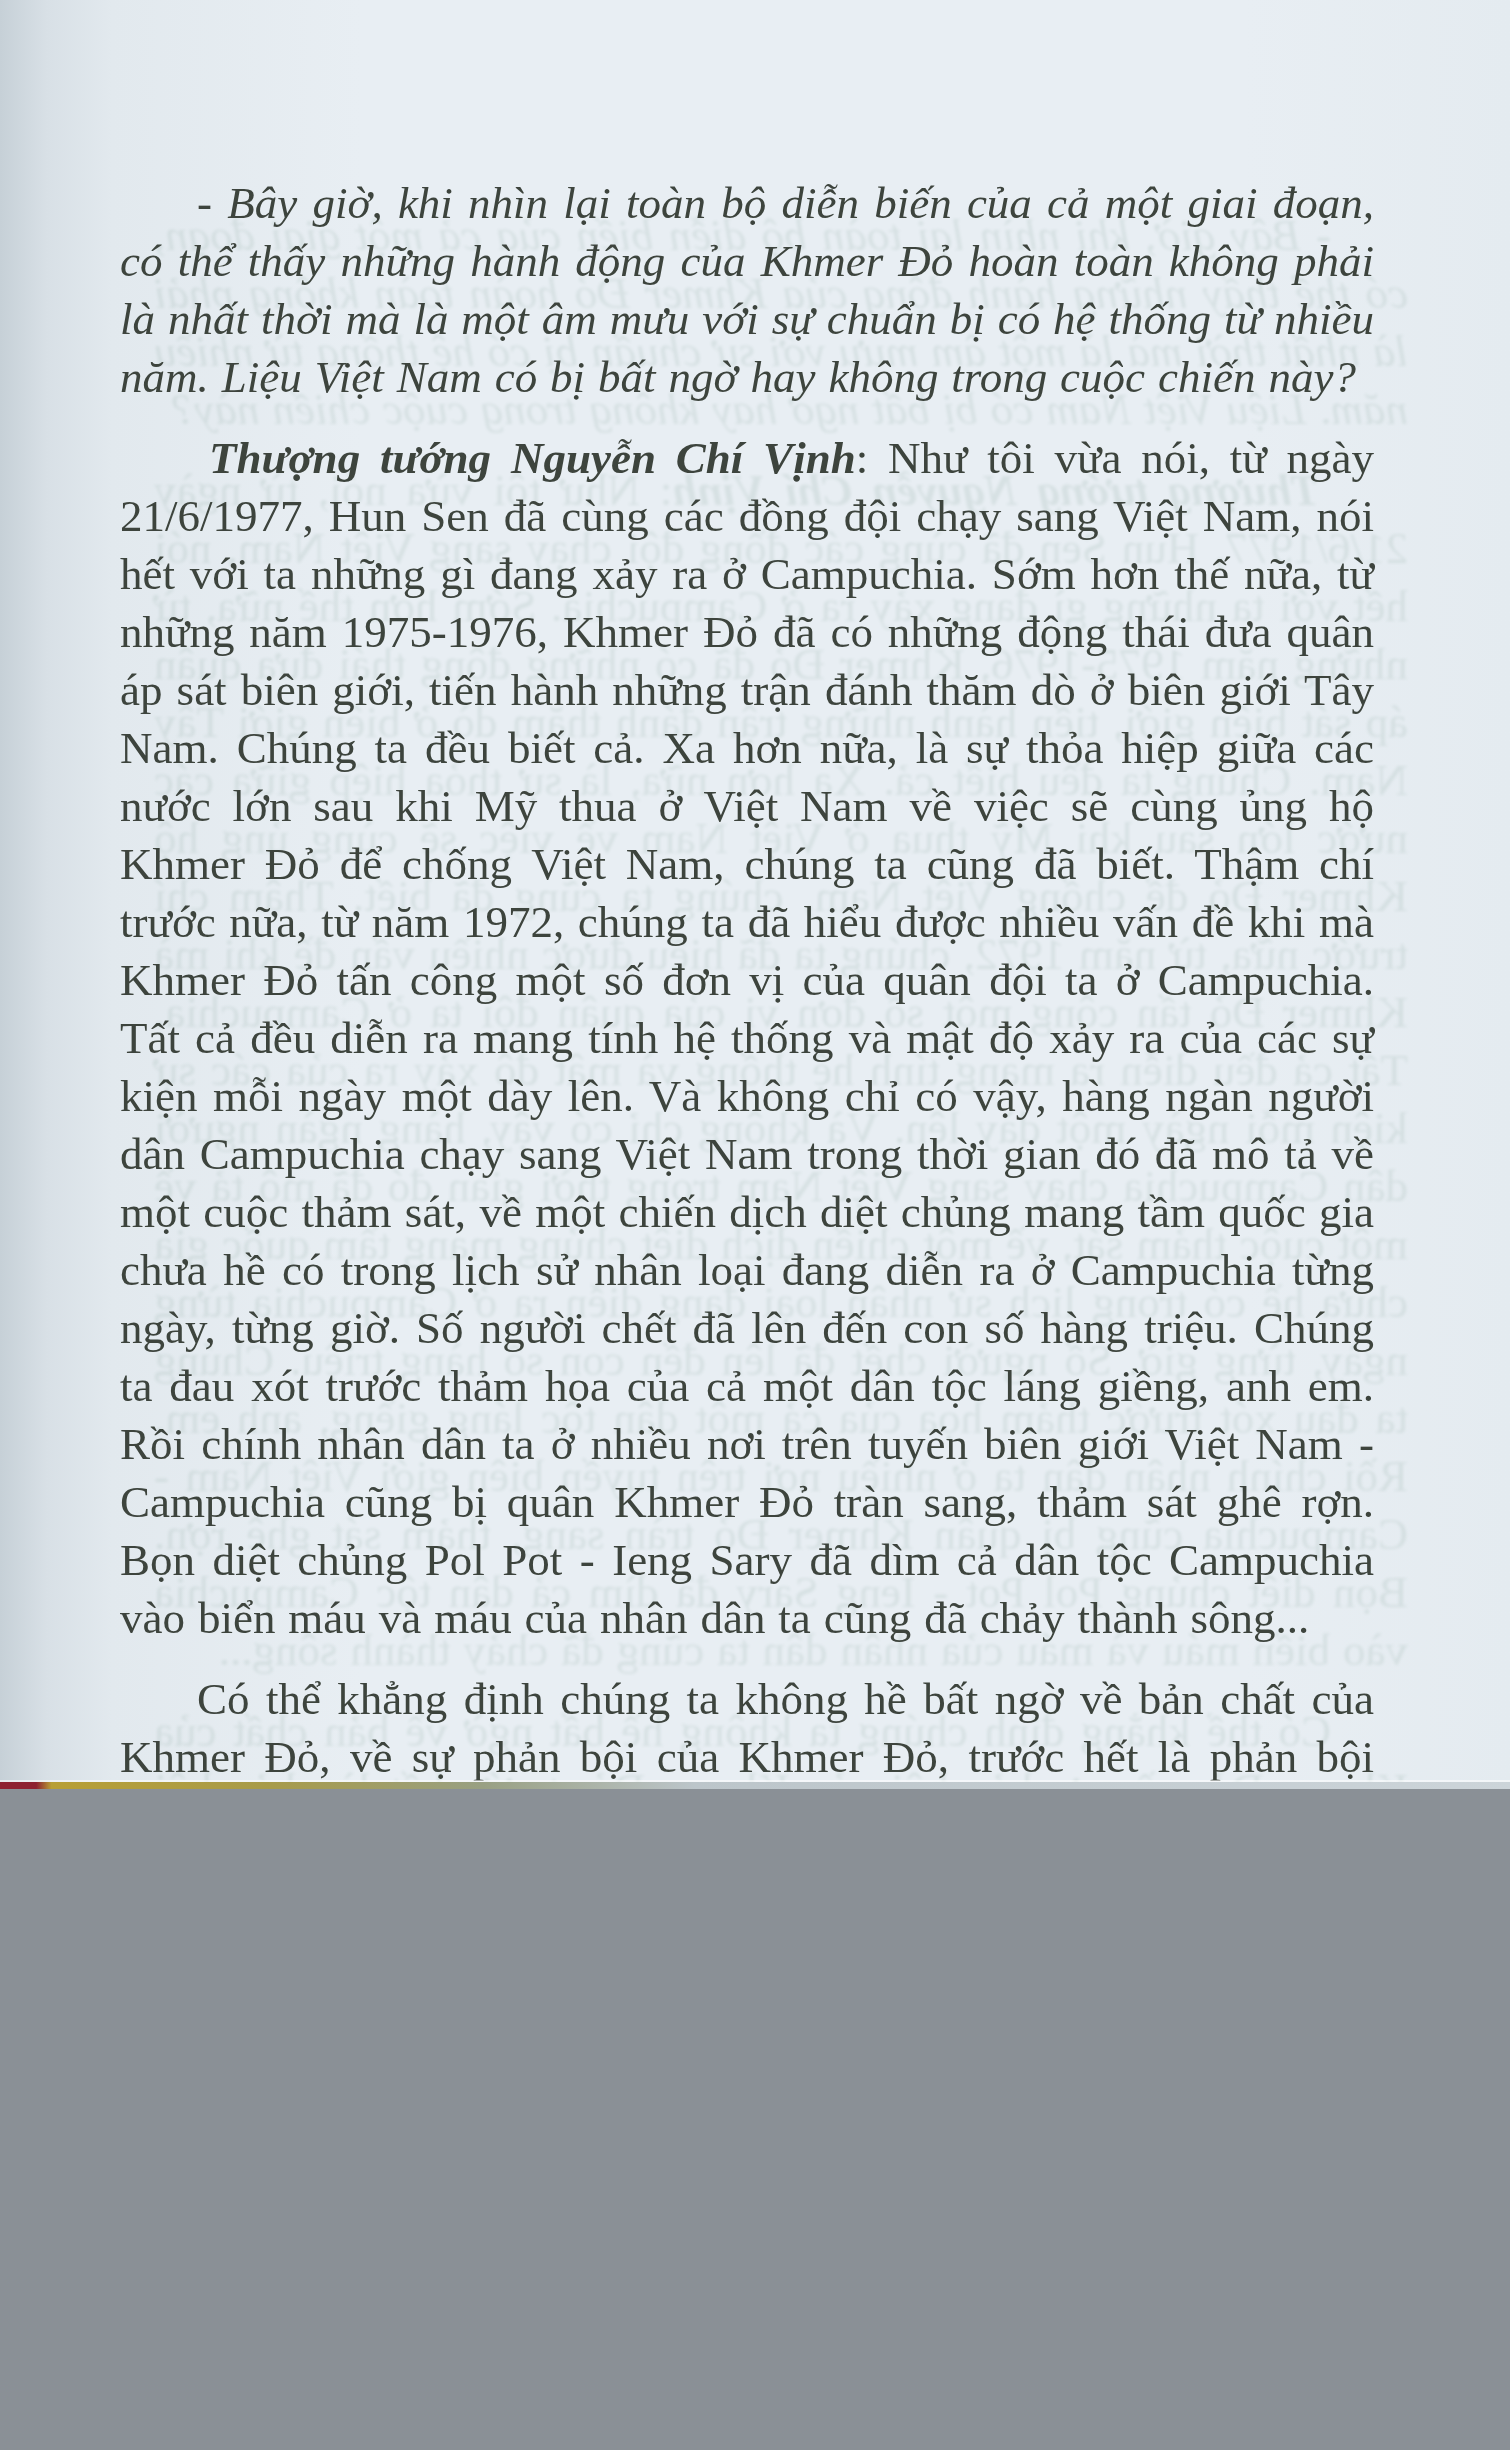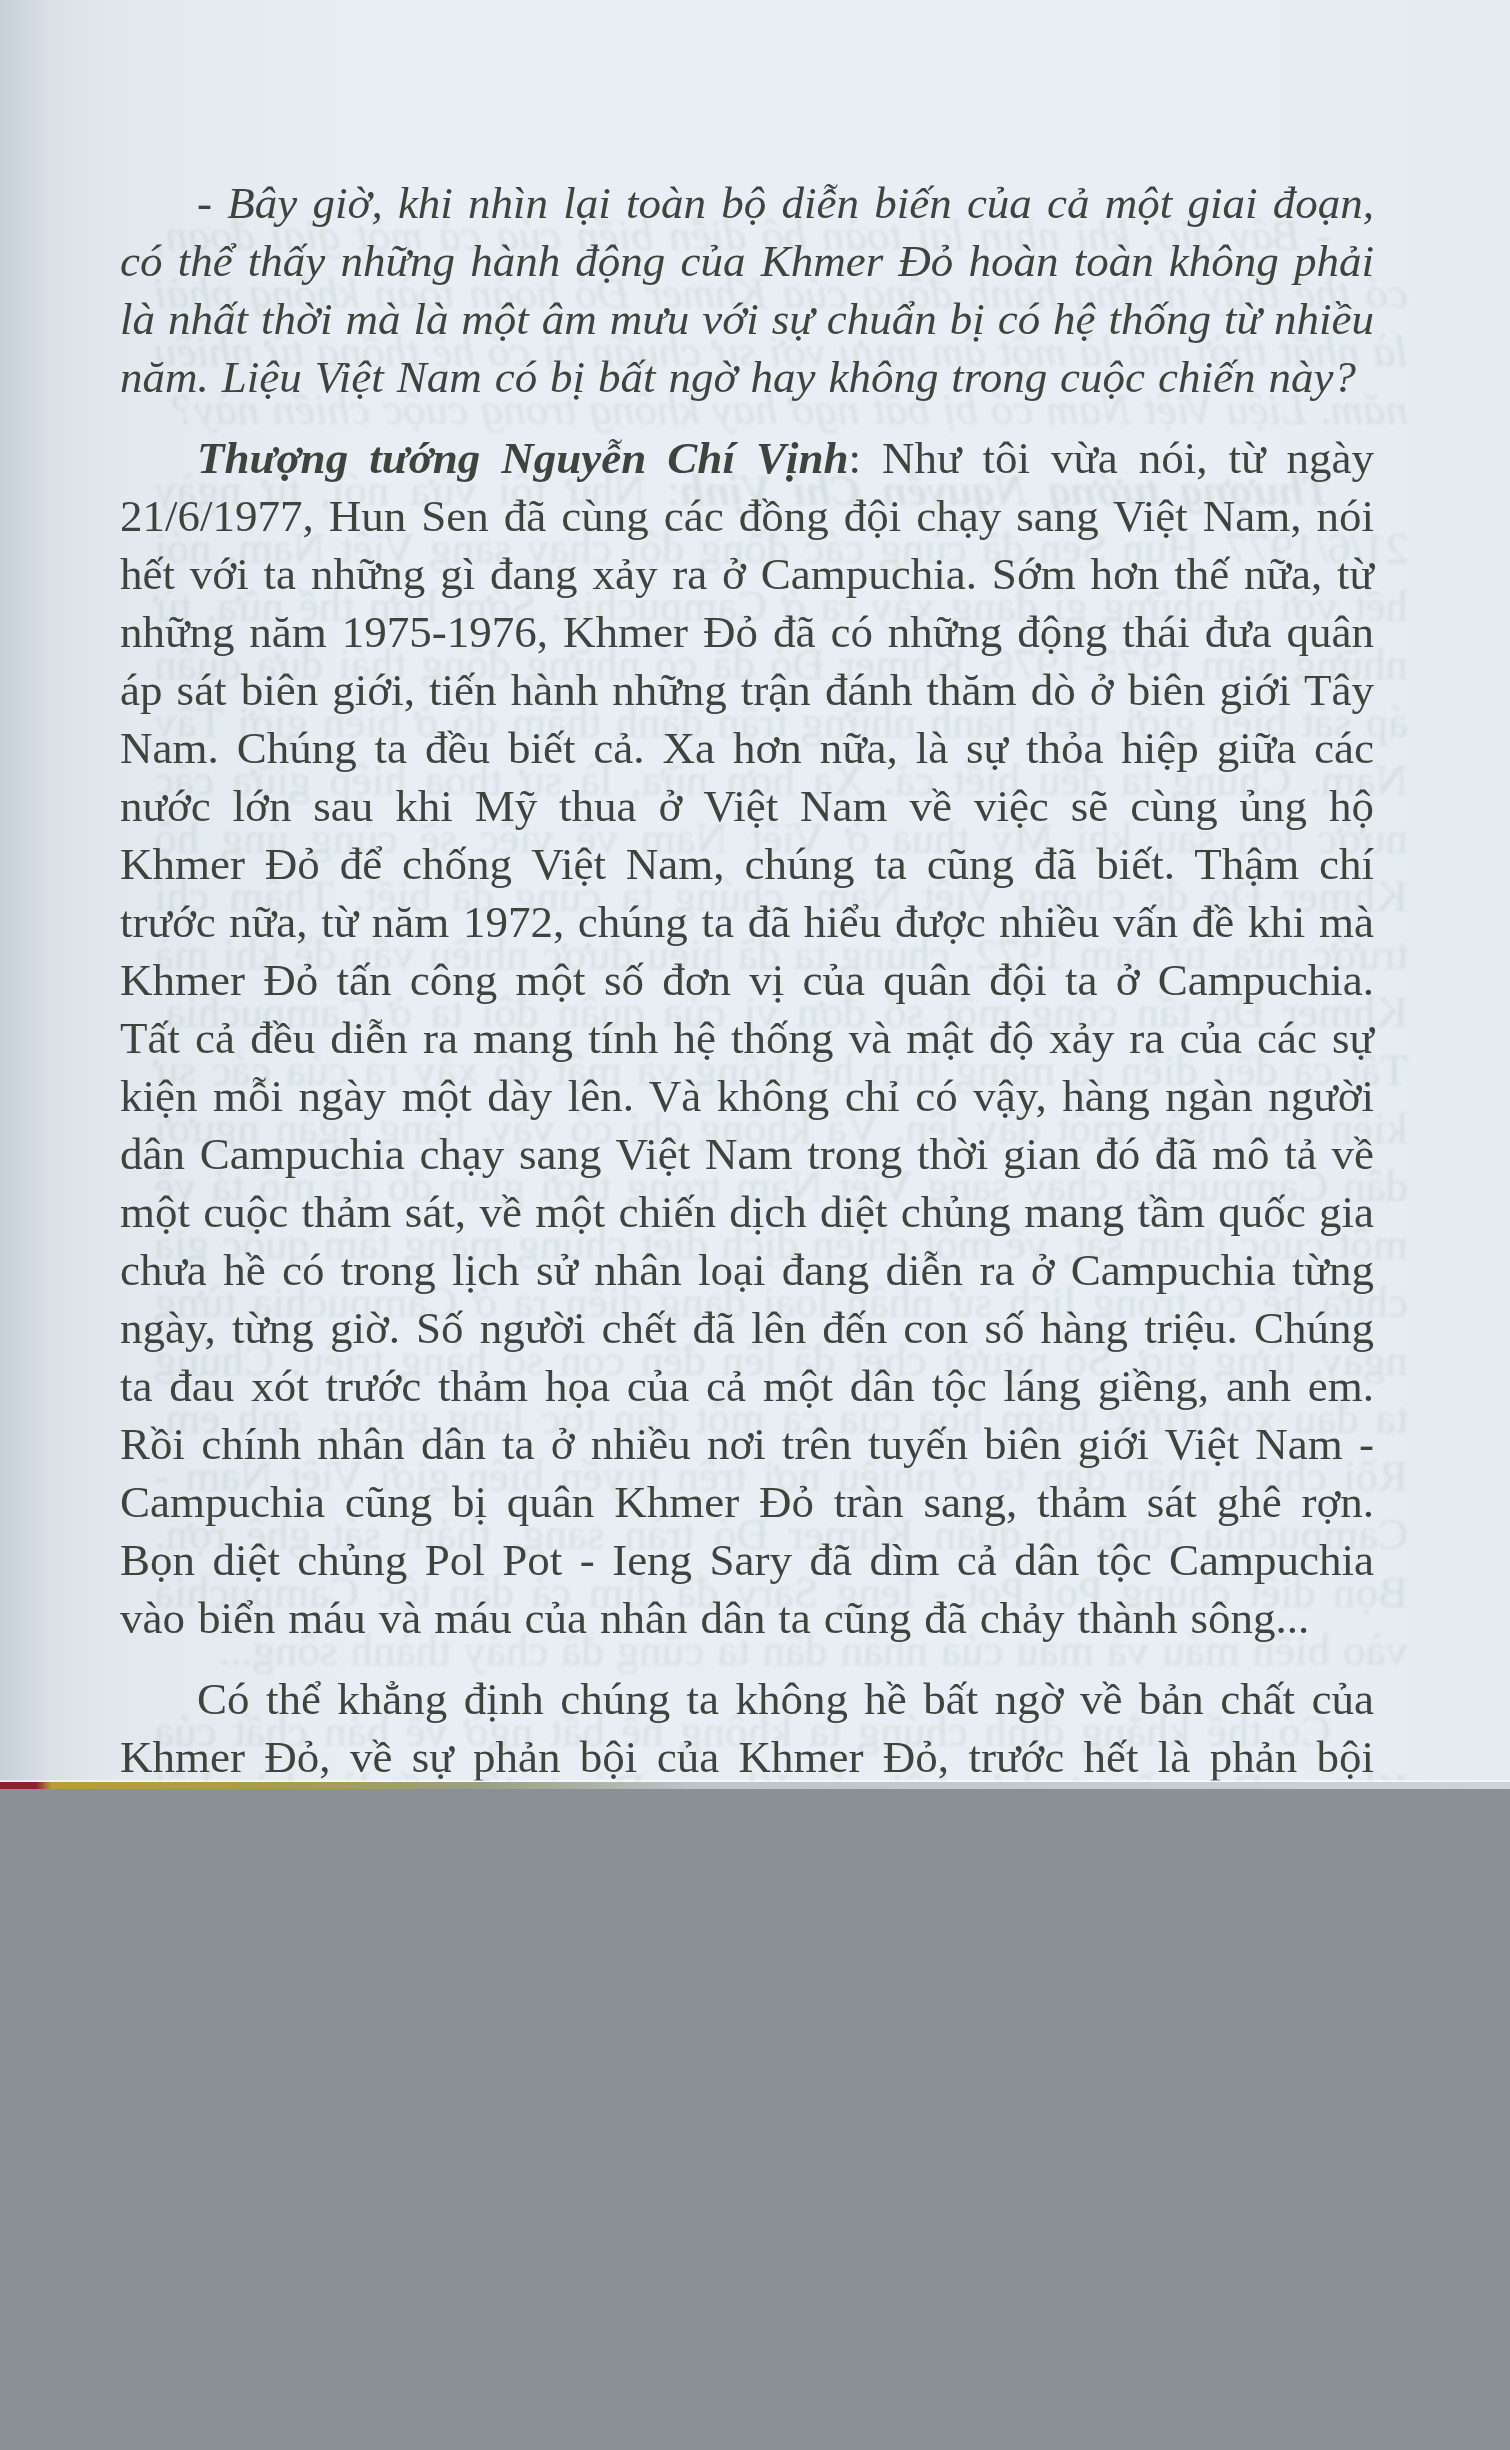--- a/index.html
+++ b/index.html
@@ -41,21 +41,21 @@
     font-size:45px;
     line-height:58px;
     text-align:justify;
     text-indent:77px;
     word-spacing:1.7px;
     letter-spacing:0px;
     hyphens:none;
   }
   .para + .para{margin-top:23px;}
   .italic-q{font-style:italic;}
-  .lead{font-weight:bold;font-style:italic;}
+  .lead{font-weight:bold;font-style:italic;margin-left:12px;}
 
   
   .footer-rule{
     position:absolute;left:118px;top:2204px;width:258px;height:5.2px;
     background:#2d312c;
   }
   .running-title{
     position:absolute;left:386px;top:2177px;
     font-size:46px;font-weight:bold;line-height:1;
     white-space:nowrap;

